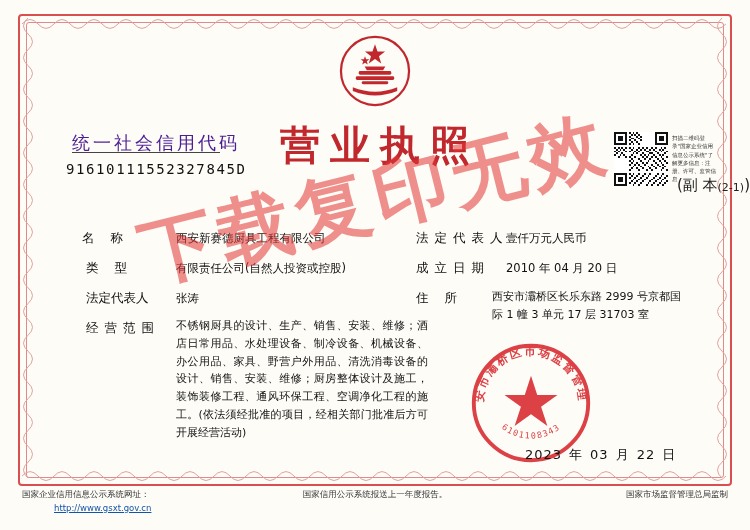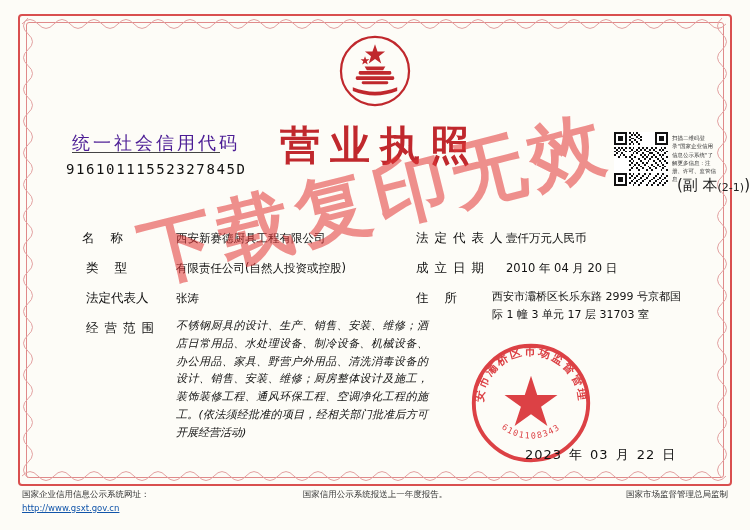--- a/index.html
+++ b/index.html
@@ -145,21 +145,20 @@
   .row-type-value   { left: 176px; top: 261px; }
   .row-rep-label    { left: 86px;  top: 290px; letter-spacing: 0px; }
   .row-rep-value    { left: 176px; top: 291px; }
   .row-scope-label  { left: 86px;  top: 320px; }
   .row-scope-value  {
     left: 176px; top: 317px;
     width: 252px;
     line-height: 1.62;
     font-size: 11px;
     text-align: justify;
-    font-style: italic;
   }
 
   .row-cap-label    { left: 416px; top: 230px; }
   .row-cap-value    { left: 506px; top: 231px; }
   .row-est-label    { left: 416px; top: 260px; }
   .row-est-value    { left: 506px; top: 261px; }
   .row-addr-label   { left: 416px; top: 290px; }
   .row-addr-value   {
     left: 492px; top: 288px;
     width: 196px;
@@ -220,21 +219,21 @@
     height: 36px;
     font-size: 8.5px;
     color: #333;
   }
   .footer-left {
     position: absolute;
     left: 22px;
     top: 0;
     line-height: 1.6;
   }
-  .footer-left a { color: #1155aa; text-decoration: underline; }
+  .footer-left a { color: #1155aa; text-decoration: underline; margin-left: 32px; }
   .footer-center {
     position: absolute;
     left: 50%;
     transform: translateX(-50%);
     top: 0;
     text-align: center;
     line-height: 1.6;
   }
   .footer-right {
     position: absolute;

